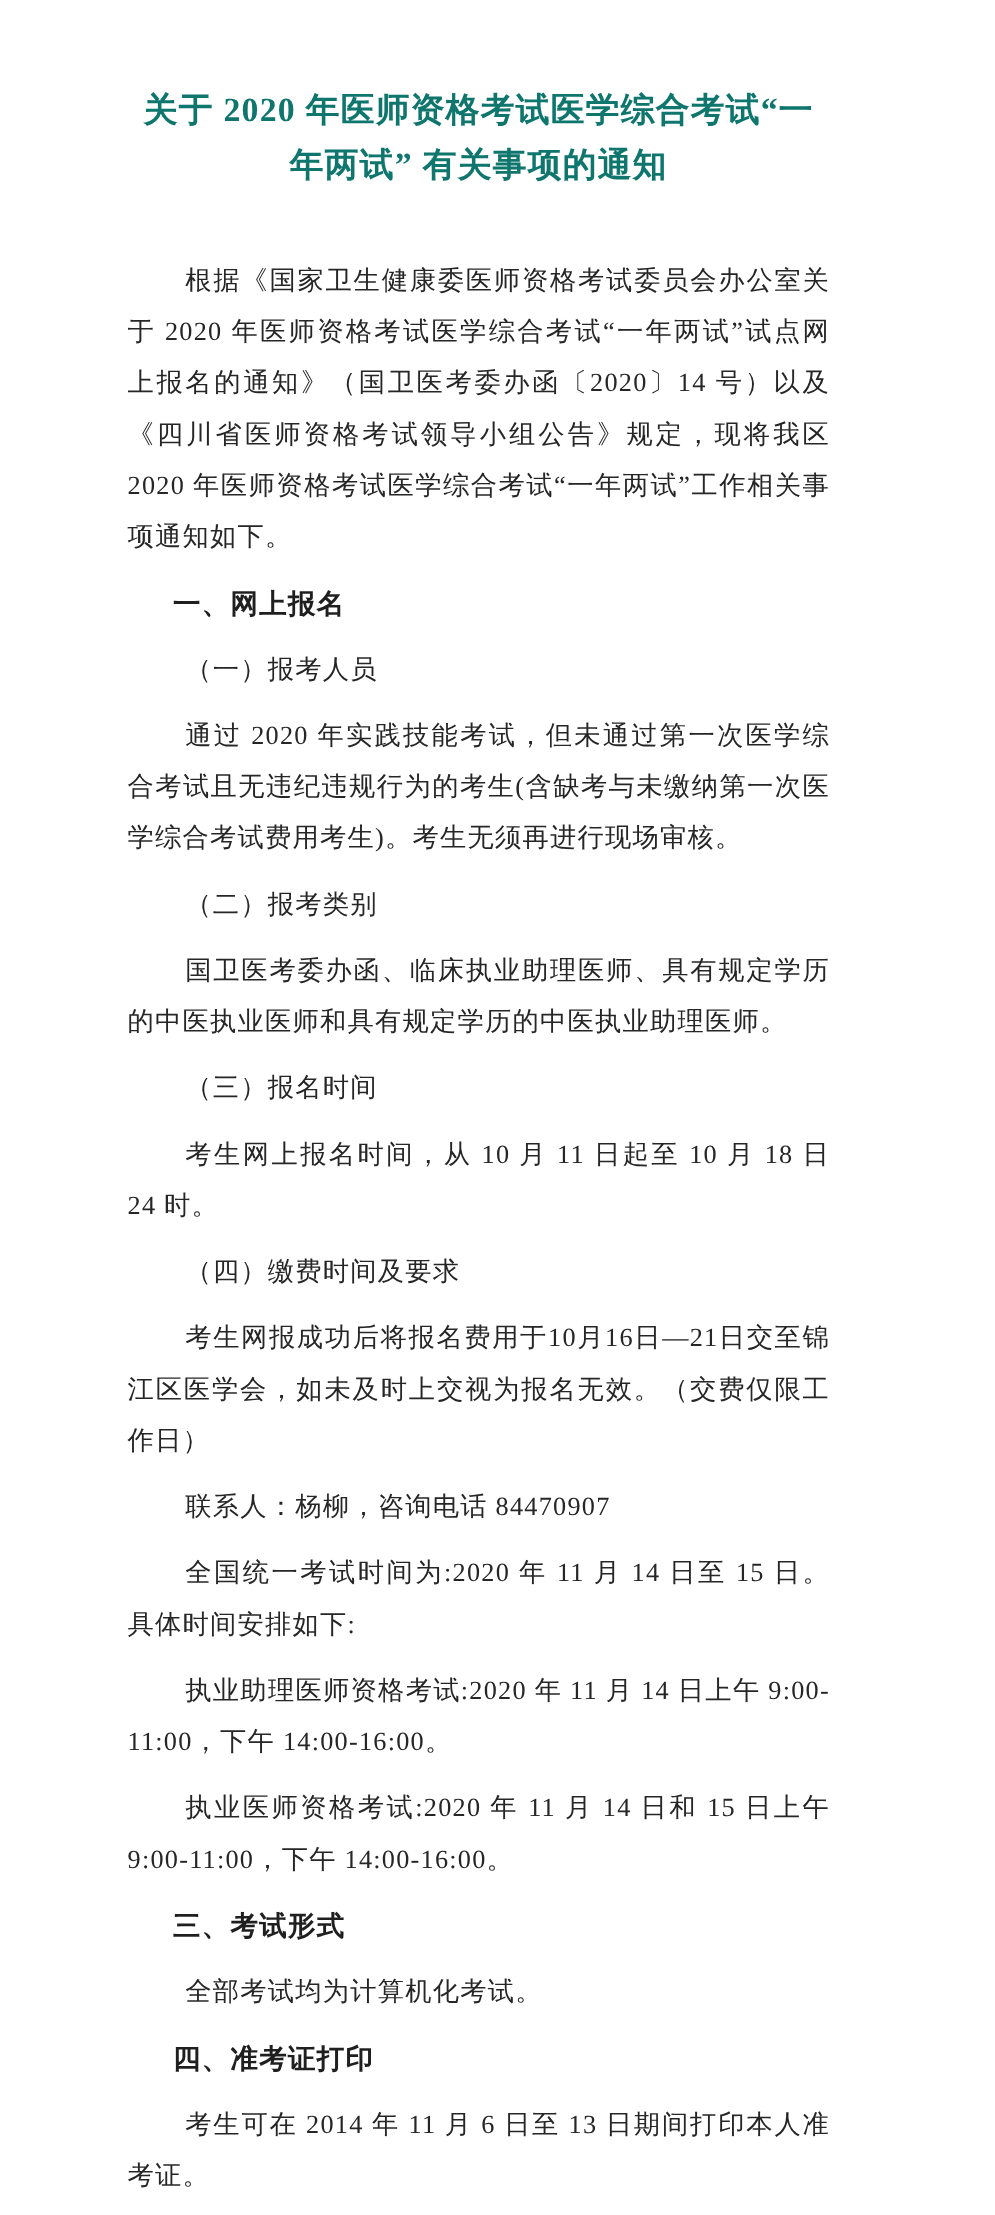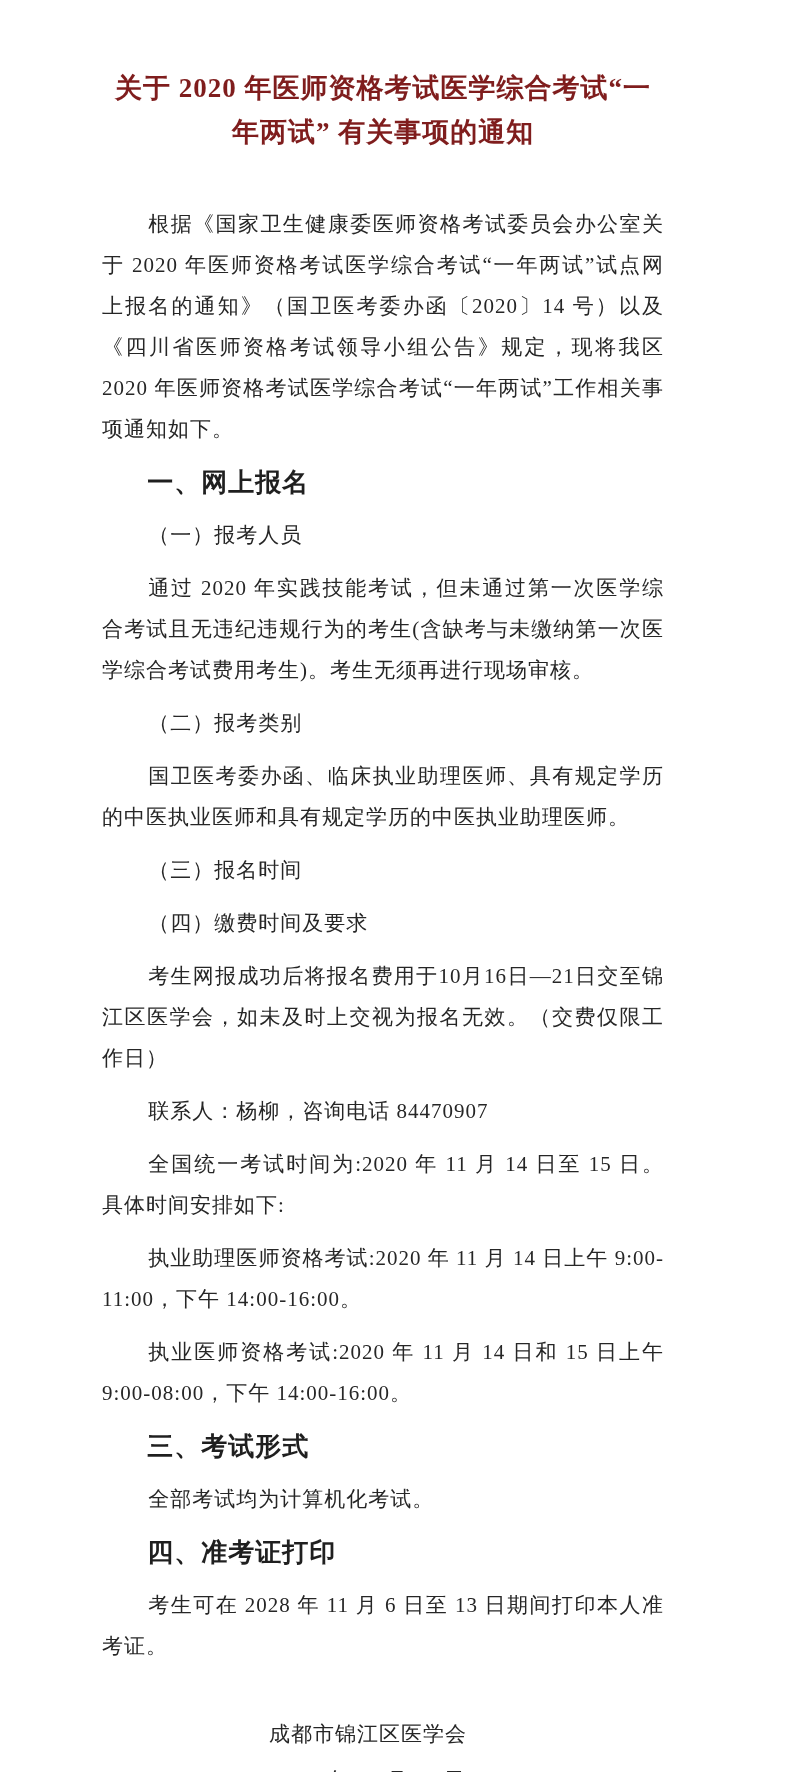--- a/index.html
+++ b/index.html
@@ -18,35 +18,35 @@
     font-family: "Liberation Serif", "DejaVu Serif", serif;
     color: #262626;
   }
   .doc-title {
     margin: 0 0 50px 0;
     font-size: 27px;
     font-weight: bold;
     line-height: 44px;
     text-align: center;
     letter-spacing: 1px;
-    color: #7f1d1d;
+    color: #0f766e;
   }
   .doc-body {
     font-size: 21px;
     line-height: 41px;
     letter-spacing: 1px;
     text-align: justify;
   }
   .para {
     margin: 12px;
     text-indent: 2.2em;
   }
   .h-section {
     margin: 0;
-    font-size: 26px;
+    font-size: 22px;
     line-height: 41px;
     font-weight: bold;
     font-family: "Liberation Sans", "DejaVu Sans", sans-serif;
     text-indent: 2.2em;
     letter-spacing: 1px;
     color: #1f1f1f;
   }
   .subheading {
     margin: 12px;
     text-indent: 2.2em;
@@ -77,30 +77,31 @@
   </h1>
 
   <div class="doc-body">
     <p class="para">根据《国家卫生健康委医师资格考试委员会办公室关于 2020 年医师资格考试医学综合考试“一年两试”试点网上报名的通知》（国卫医考委办函〔2020〕14 号）以及《四川省医师资格考试领导小组公告》规定，现将我区 2020 年医师资格考试医学综合考试“一年两试”工作相关事项通知如下。</p>
     <h2 class="h-section">一、网上报名</h2>
     <p class="subheading">（一）报考人员</p>
     <p class="para">通过 2020 年实践技能考试，但未通过第一次医学综合考试且无违纪违规行为的考生(含缺考与未缴纳第一次医学综合考试费用考生)。考生无须再进行现场审核。</p>
     <p class="subheading">（二）报考类别</p>
     <p class="para">国卫医考委办函、临床执业助理医师、具有规定学历的中医执业医师和具有规定学历的中医执业助理医师。</p>
     <p class="subheading">（三）报名时间</p>
+    <p class="para">考生网上报名时间，从 10 月 11 日起至 10 月 18 日 24 时。</p>
     <p class="subheading">（四）缴费时间及要求</p>
     <p class="para">考生网报成功后将报名费用于10月16日—21日交至锦江区医学会，如未及时上交视为报名无效。（交费仅限工作日）</p>
     <p class="para">联系人：杨柳，咨询电话 84470907</p>
     <p class="para">全国统一考试时间为:2020 年 11 月 14 日至 15 日。具体时间安排如下:</p>
     <p class="para">执业助理医师资格考试:2020 年 11 月 14 日上午 9:00-11:00，下午 14:00-16:00。</p>
-    <p class="para">执业医师资格考试:2020 年 11 月 14 日和 15 日上午 9:00-08:00，下午 14:00-16:00。</p>
+    <p class="para">执业医师资格考试:2020 年 11 月 14 日和 15 日上午 9:00-11:00，下午 14:00-16:00。</p>
     <h2 class="h-section">三、考试形式</h2>
     <p class="para">全部考试均为计算机化考试。</p>
     <h2 class="h-section">四、准考证打印</h2>
-    <p class="para">考生可在 2028 年 11 月 6 日至 13 日期间打印本人准考证。</p>
+    <p class="para">考生可在 2014 年 11 月 6 日至 13 日期间打印本人准考证。</p>
 
     <div class="sign-block">
       <p class="sign-org">成都市锦江区医学会</p>
       <p class="sign-date">2020 年 10 月 12 日</p>
     </div>
   </div>
 
 </div>
 
 </body></html>

